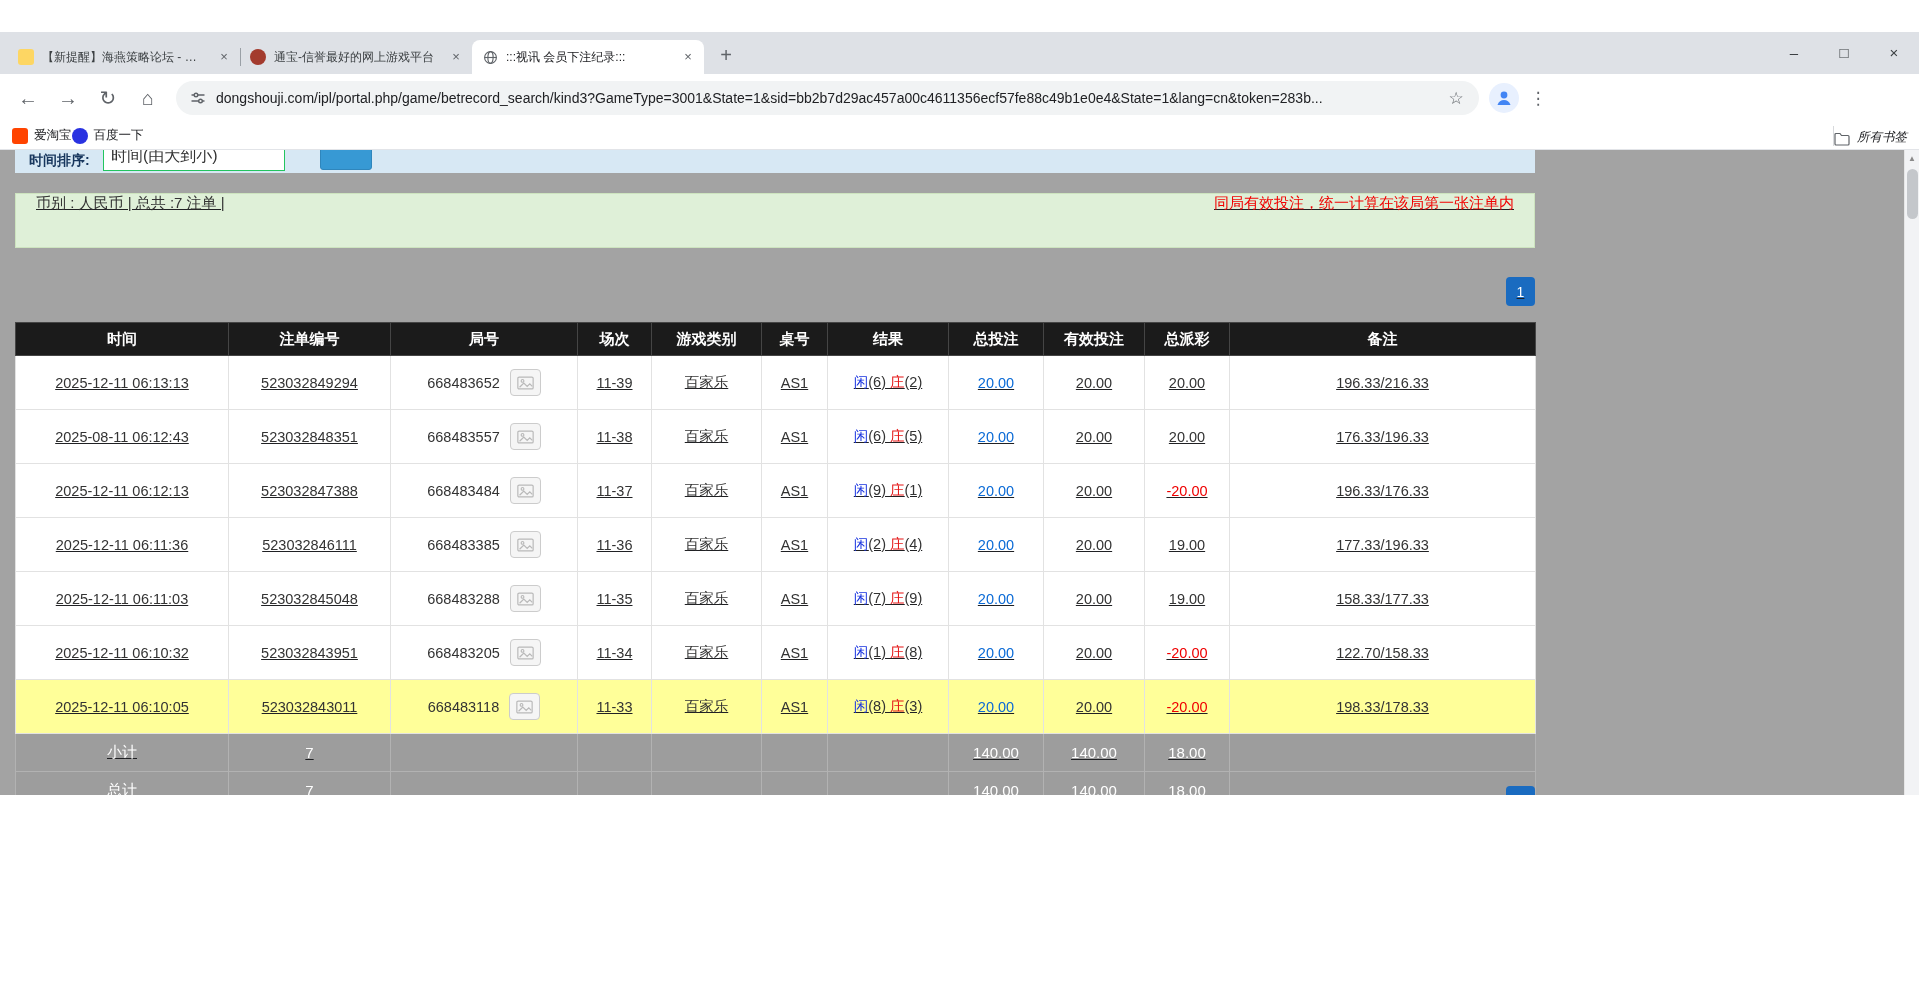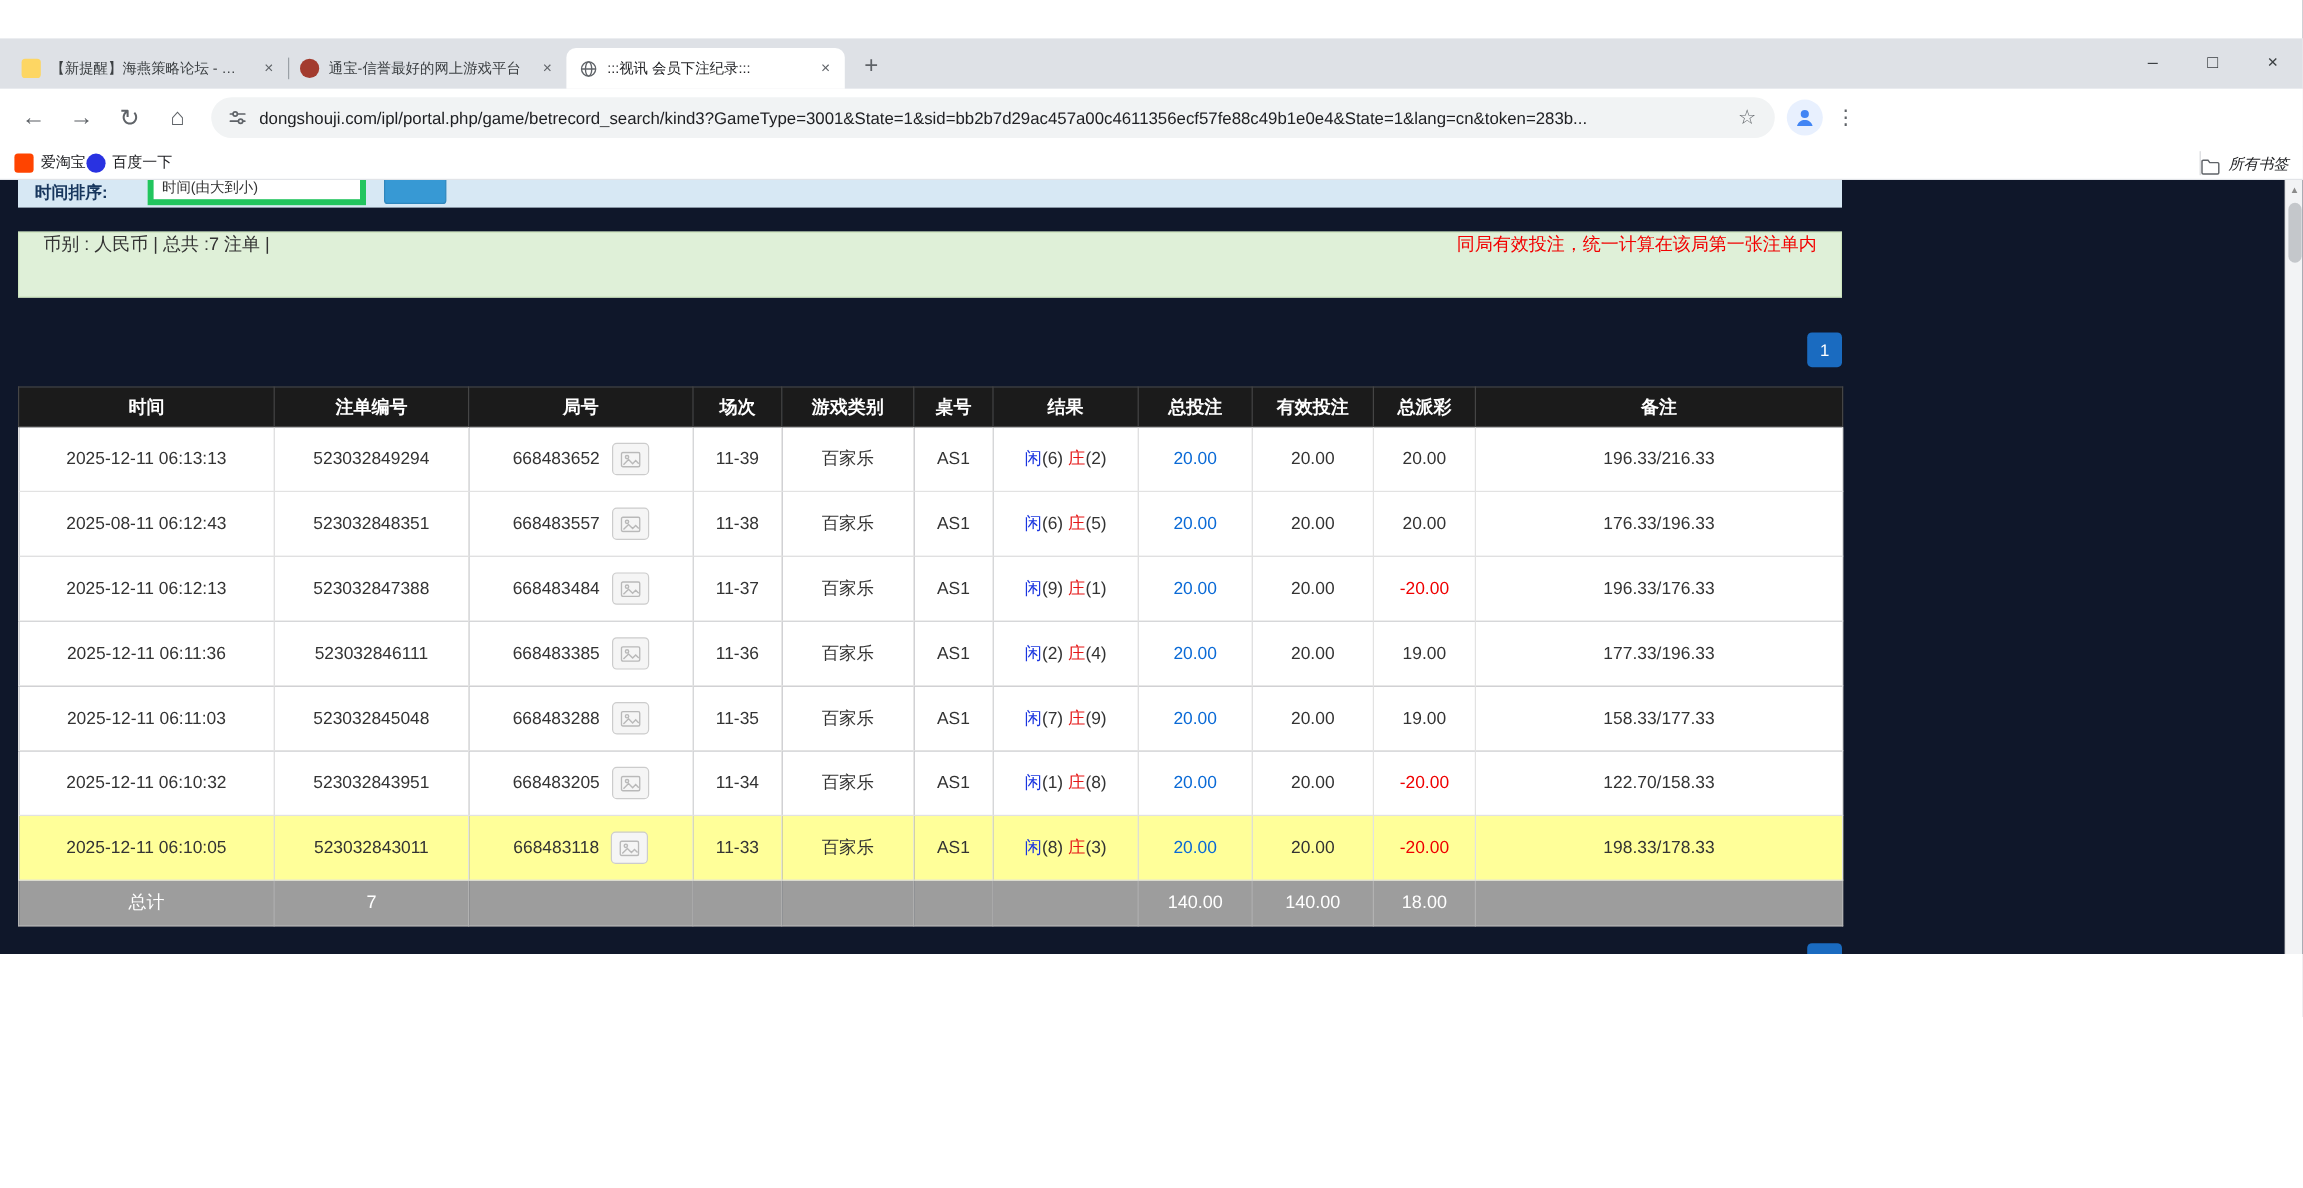--- a/index.html
+++ b/index.html
@@ -36,25 +36,25 @@
 
   
   .bookmarks { height:28px; background:#fff; border-bottom:1px solid #e2e4e8; display:flex; align-items:center; padding:0 12px; font-size:12.5px; color:#202124; }
   .bm { display:flex; align-items:center; gap:6px; }
   .bm-ico { width:16px; height:16px; flex:0 0 16px; }
   .ico-tao { background:#ff4400; border-radius:3px; }
   .ico-baidu { background:#2932e1; border-radius:50%; }
   .bm-right { margin-left:auto; display:flex; align-items:flex-end; gap:7px; border-left:1px solid #d7d9dc; padding-left:0; height:20px;font-style:italic; }
 
   
-  .page { position:relative; height:645px; background:#0f172a; overflow:hidden; }
+  .page { position:relative; height:645px; background:#a3a3a3; overflow:hidden;text-decoration:underline; }
 
   .form-strip { position:relative; margin-left:15px; width:1520px; height:23px; background:#d7e8f4; overflow:hidden; }
   .strip-label { position:absolute; left:14px; bottom:3px; font-weight:bold; color:#17365d; font-size:14px; }
-  .strip-input { position:absolute; left:108px; top:-9px; width:182px; height:30px; border:5px solid #22c55e; background:#fff; font-size:12px; color:#333; padding:0 7px; font-family:inherit; }
+  .strip-input { position:absolute; left:88px; top:-9px; width:182px; height:30px; border:1px solid #22c55e; background:#fff; font-size:16px; color:#333; padding:0 7px; font-family:inherit; }
   .strip-btn { position:absolute; left:305px; top:-10px; width:52px; height:30px; background:#3799d4; border:1px solid #2f86bc; border-radius:3px; color:#fff; font-size:13px; }
 
   .summary { margin:20px 0 0 15px; width:1520px; height:55px; background:#dff0d8; border:1px solid #cde4bf; display:flex; justify-content:space-between; padding:0 20px; font-size:15px; }
   .summary-left { color:#333; }
   .summary-right { color:#f20000; }
 
   .pagerow { margin:29px 0 0 15px; width:1520px; display:flex; justify-content:flex-end; }
   .page-btn { min-width:29px; height:29px; background:#1a6bc0; color:#fff; font-size:14px; display:flex; align-items:center; justify-content:center; border-radius:4px; padding:0 6px; }
 
   table { border-collapse:collapse; table-layout:fixed; width:1520px; margin:16px 0 0 15px; font-size:14.5px; color:#333; }
@@ -352,20 +352,33 @@
             <td>AS1</td>
             <td><span class="xian">闲</span>(8) <span class="zhuang">庄</span>(3)</td>
             <td class="blue">20.00</td>
             <td>20.00</td>
             <td class="neg">-20.00</td>
             <td>198.33/178.33</td>
           </tr>
         </tbody>
       <tfoot>
         <tr>
+          <td>小计</td>
+          <td>7</td>
+          <td></td>
+            <td></td>
+            <td></td>
+            <td></td>
+            <td></td>
+          <td>140.00</td>
+          <td>140.00</td>
+          <td>18.00</td>
+          <td></td>
+        </tr>
+        <tr>
           <td>总计</td>
           <td>7</td>
           <td></td>
             <td></td>
             <td></td>
             <td></td>
             <td></td>
           <td>140.00</td>
           <td>140.00</td>
           <td>18.00</td>

